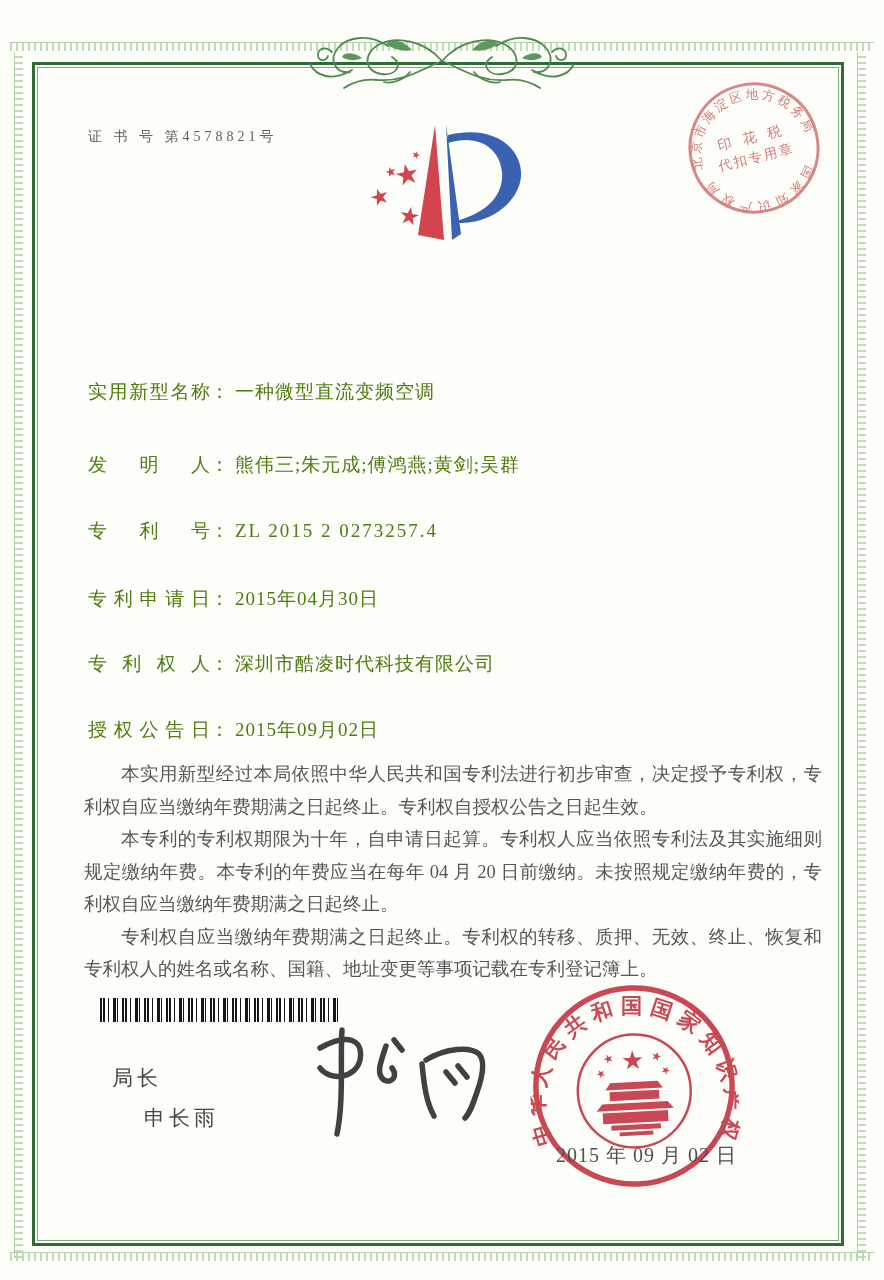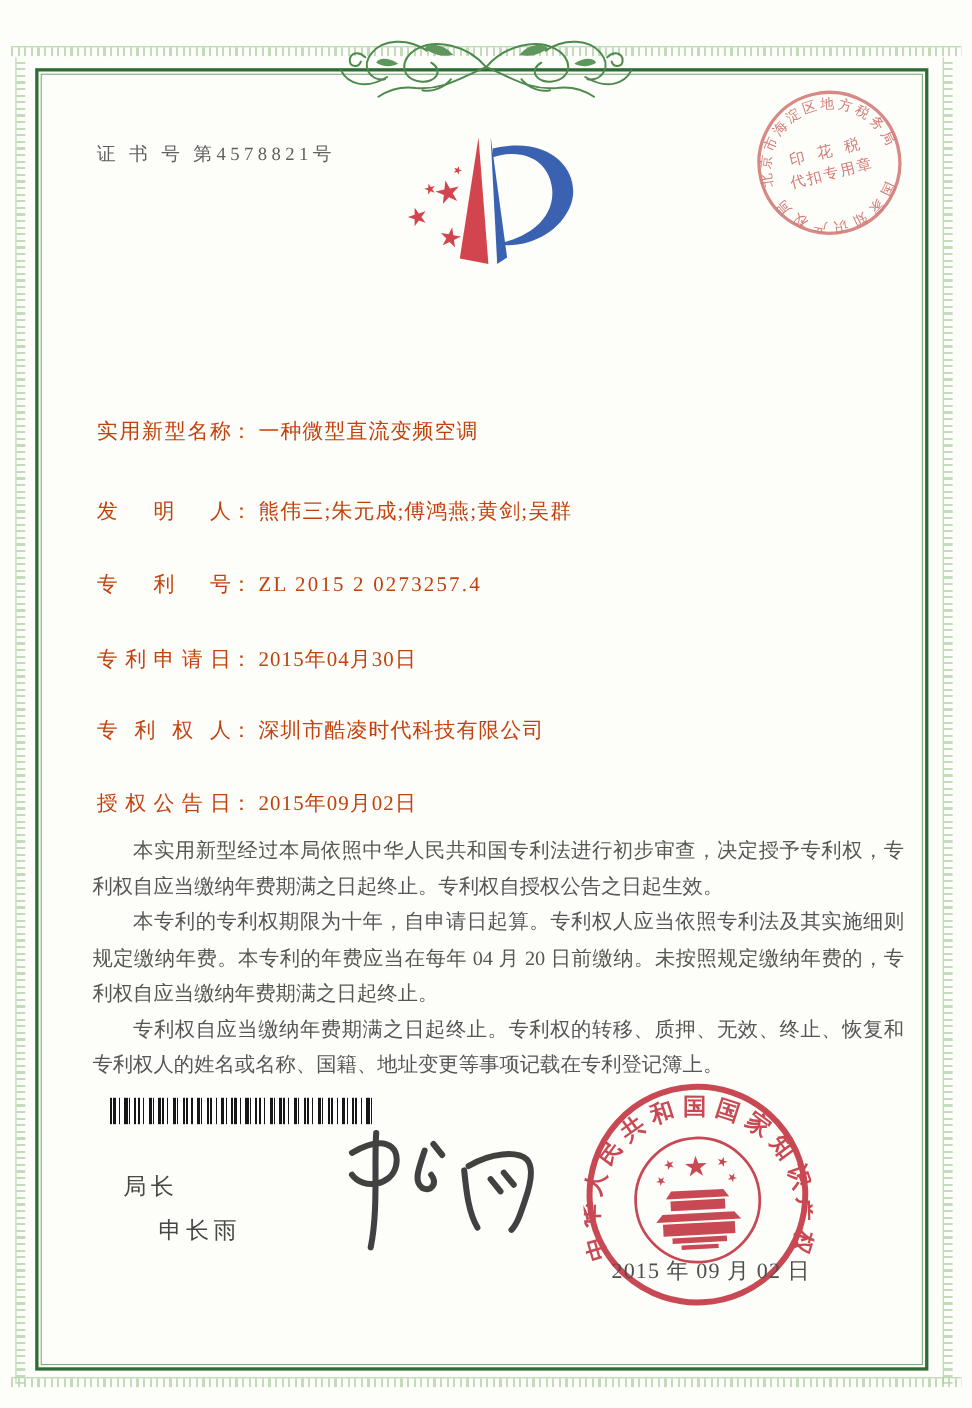--- a/index.html
+++ b/index.html
@@ -12,26 +12,26 @@
   .lace-top{top:42px;} .lace-bottom{top:1252px;}
   .lace-v{position:absolute;top:52px;bottom:22px;width:8px;
           background:repeating-linear-gradient(0deg,#b9d6b1 0 2px,transparent 2px 6px);
           border-left:1px solid #a6cb9f;opacity:.85;}
   .lace-left{left:14px;} .lace-right{right:18px;}
   
   .frame{position:absolute;left:32px;top:62px;width:806px;height:1178px;border:3px solid #2f6b35;}
   .frame-inner{position:absolute;left:2px;top:2px;right:2px;bottom:2px;border:1px solid #7cab7c;}
   .ornament{position:absolute;left:292px;top:28px;z-index:3;}
   
-  .cert-no{position:absolute;left:88px;top:128px;font-size:17px;letter-spacing:4px;color:#5f5f5f;}
+  .cert-no{position:absolute;left:88px;top:128px;font-size:14px;letter-spacing:4px;color:#5f5f5f;}
   .logo{position:absolute;left:345px;top:118px;}
   .seal-top{position:absolute;left:684px;top:78px;transform:rotate(-14deg);opacity:.92;}
   .title{position:absolute;left:0;right:0;top:252px;text-align:center;font-size:47px;font-weight:700;
          letter-spacing:11px;color:#2e2e2e;}
-  .field-row{position:absolute;left:88px;font-size:19px;color:#c2410c;white-space:nowrap;}
+  .field-row{position:absolute;left:88px;font-size:19px;color:#4d7c0f;white-space:nowrap;}
   .f-label{display:inline-block;width:122px;text-align:justify;text-align-last:justify;}
   .f-colon{margin-right:6px;}
   .f-value{letter-spacing:1px;}
   .paras{position:absolute;left:84px;width:738px;top:758px;}
   .paras p{margin:0;text-indent:2em;font-size:18.5px;line-height:32.5px;text-align:justify;color:#565656;}
   .barcode{position:absolute;left:100px;top:998px;width:240px;height:24px;
     background:repeating-linear-gradient(90deg,#161616 0 2px,#fff 2px 3px,#161616 3px 5px,#fff 5px 8px,
       #161616 8px 9px,#fff 9px 13px,#161616 13px 16px,#fff 16px 17px,#161616 17px 18px,#fff 18px 22px);}
   .signer-title{position:absolute;left:112px;top:1064px;font-size:21px;color:#474747;letter-spacing:4px;}
   .signer-name{position:absolute;left:112px;top:1104px;font-size:21px;color:#474747;letter-spacing:4px;margin-left:32px;}

